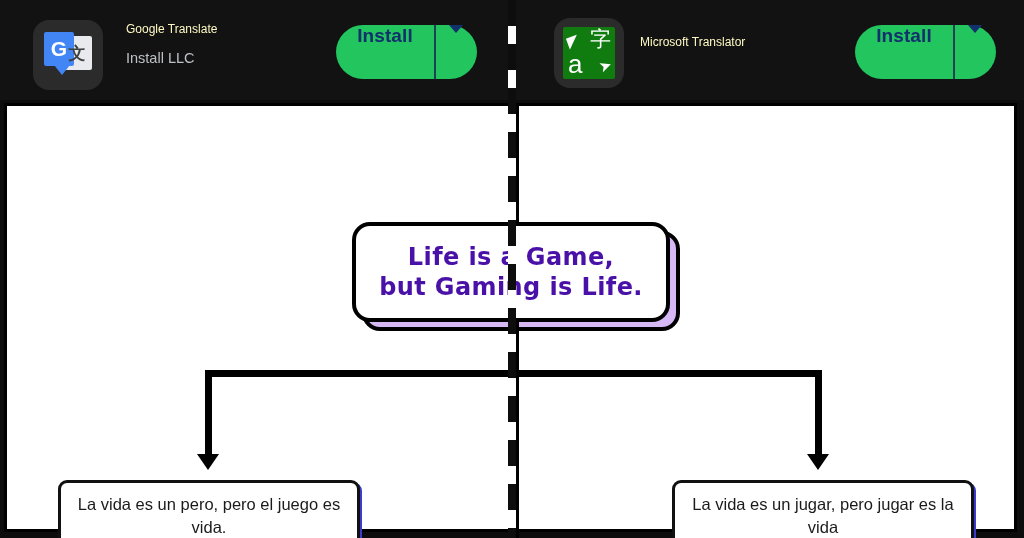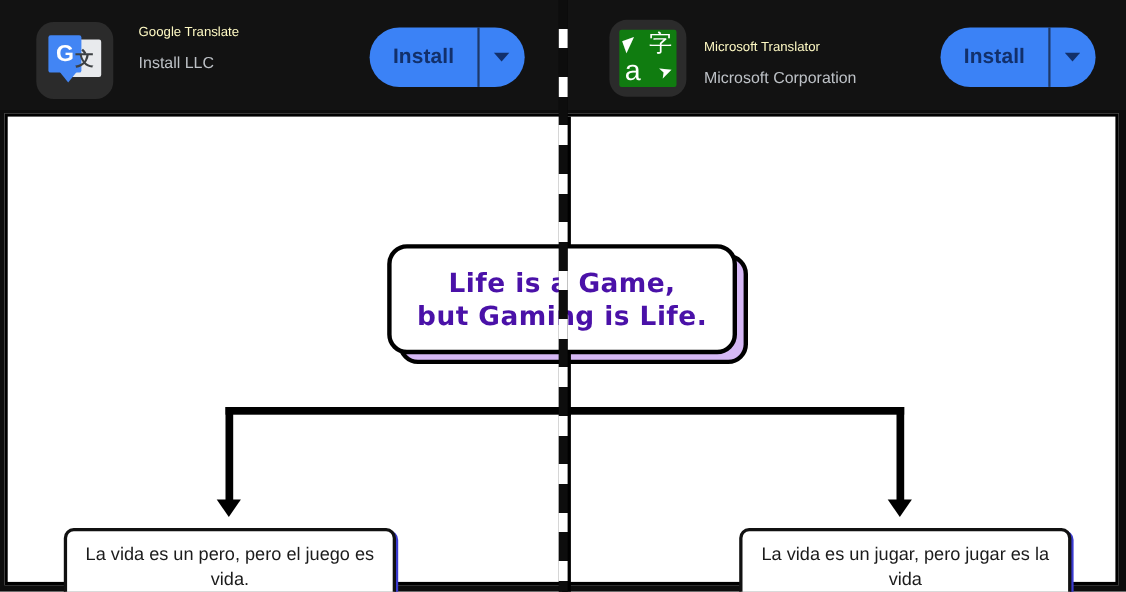--- a/index.html
+++ b/index.html
@@ -70,22 +70,22 @@
   .ms-ar1{position:absolute;left:4px;top:6px;color:#fff;font-size:15px;line-height:1;transform:rotate(-20deg);}
   .ms-ar2{position:absolute;right:3px;bottom:6px;color:#fff;font-size:15px;line-height:1;transform:rotate(-20deg);}
 
   .app-text{position:absolute;left:126px;top:16px;}
   .app-card.right .app-text{left:128px;top:29px;}
   .app-name{color:#fef9c3;font-size:12px;line-height:26px;white-space:nowrap;}
   .app-dev{color:#bdc1c6;font-size:14.5px;line-height:24px;margin-top:4px;white-space:nowrap;}
 
   .install-pill{
     position:absolute;top:25px;height:54px;width:141px;
-    background:#3b82f6;border-radius:27px;
-    display:flex;align-items:center;
+    background:#22c55e;border-radius:27px;
+    display:flex;align-items:flex-start;
   }
   .app-card.left .install-pill{left:336px;}
   .app-card.right .install-pill{left:343px;}
   .install-label{
     flex:0 0 98px;text-align:center;color:#12306b;
     font-size:19px;font-weight:600;letter-spacing:.1px;
   }
   .pill-div{width:1.5px;height:54px;background:#1a2b4d;opacity:.85;}
   .install-caret{
     flex:1;display:flex;align-items:center;justify-content:center;
@@ -213,21 +213,20 @@
       <div class="app-icon">
         <div class="ms-glyph">
           <span class="ms-ar1">◤</span>
           <span class="ms-cn">字</span>
           <span class="ms-a">a</span>
           <span class="ms-ar2">➤</span>
         </div>
       </div>
       <div class="app-text">
         <div class="app-name">Microsoft Translator</div>
-        <div class="app-dev">Microsoft Corporation</div>
       </div>
       <div class="install-pill">
         <div class="install-label">Install</div>
         <div class="pill-div"></div>
         <div class="install-caret">
           <span class="caret"></span>
         </div>
       </div>
     </div>
   </div>

